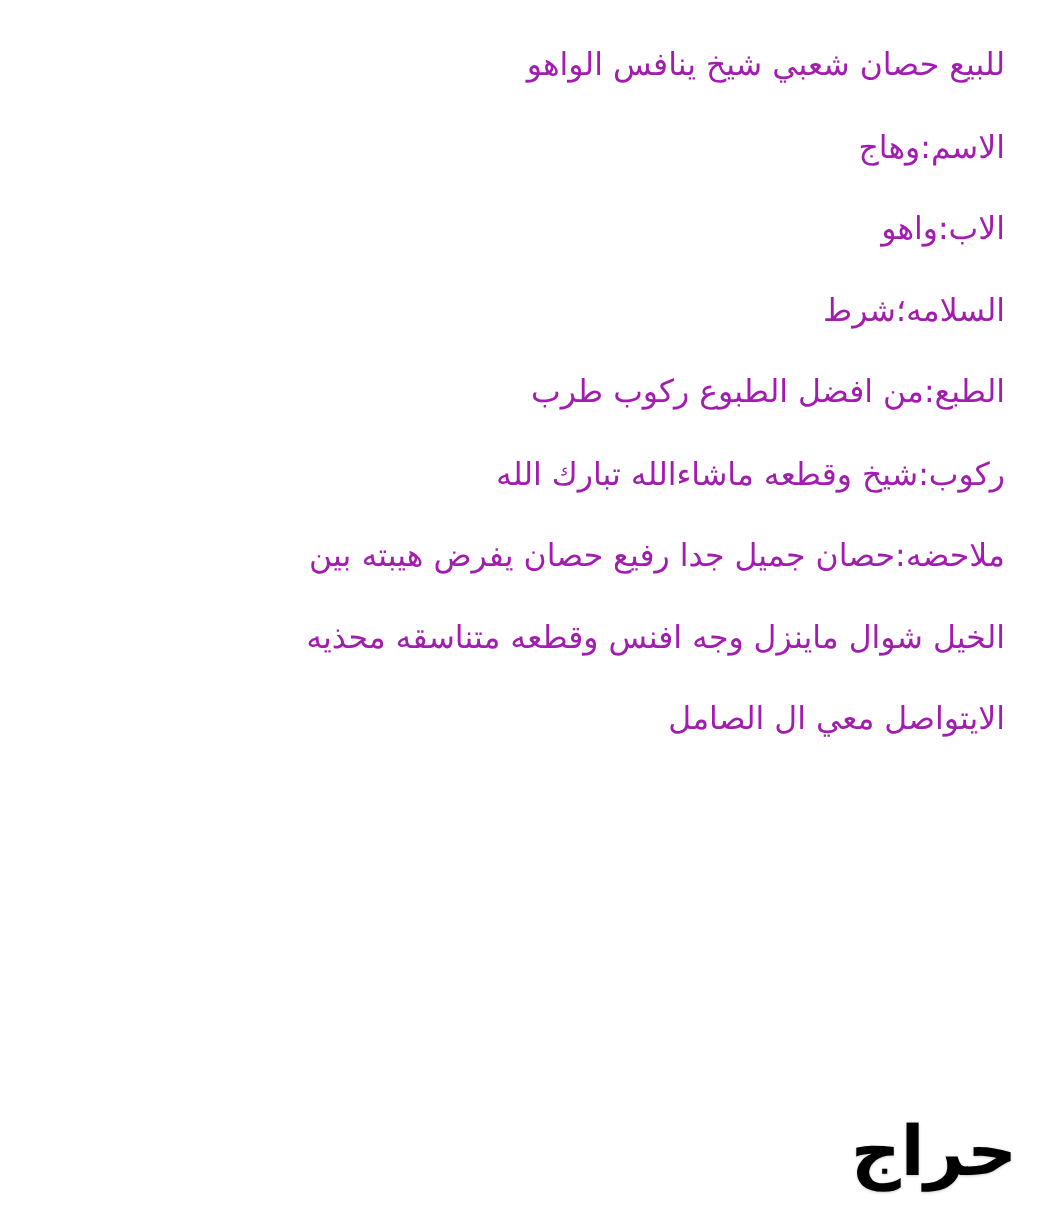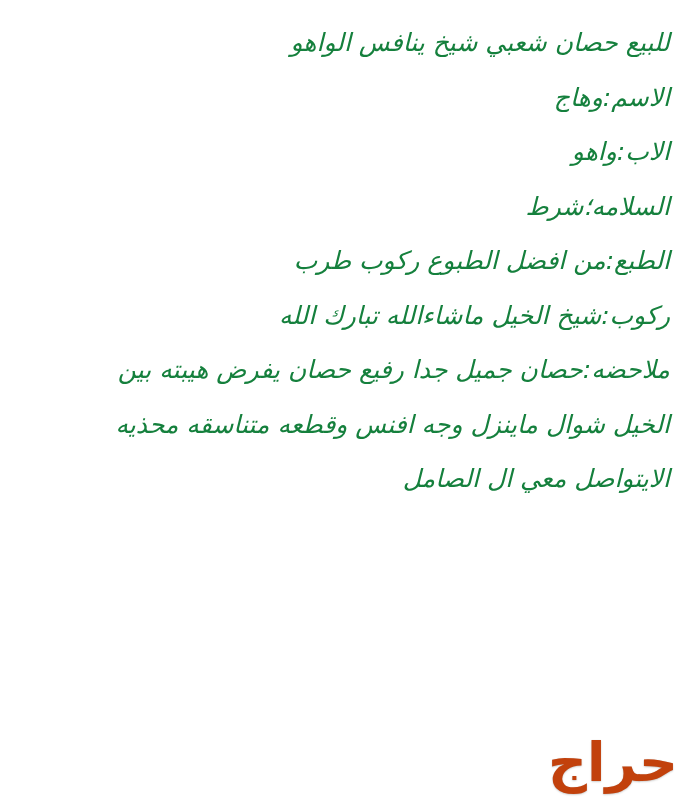--- a/index.html
+++ b/index.html
@@ -16,47 +16,46 @@
   }
   .post {
     position: absolute;
     top: 16px;
     right: 30px;
     width: 640px;
     direction: rtl;
     text-align: right;
   }
   .line {
-    font-size: 25px;
+    font-size: 21px;
     line-height: 54.5px;
     height: 54.5px;
-    color: #15803d;
+    color: #a21caf;
     white-space: nowrap;
-    font-style: italic;
   }
   .watermark {
     position: absolute;
     right: 22px;
     bottom: 10px;
-    font-size: 54px;
+    font-size: 46px;
     font-weight: bold;
-    color: #c2410c;
+    color: #000000;
     text-shadow: 0 1px 2px rgba(0,0,0,0.18), 0 0 1px rgba(0,0,0,0.12);
     direction: rtl;
     letter-spacing: 2px;
   }
 </style>
 </head>
 <body>
 
 <div class="post">
   <div class="line">للبيع حصان شعبي شيخ ينافس الواهو</div>
   <div class="line">الاسم:وهاج</div>
   <div class="line">الاب:واهو</div>
   <div class="line">السلامه؛شرط</div>
   <div class="line">الطبع:من افضل الطبوع ركوب طرب</div>
-  <div class="line">ركوب:شيخ الخيل ماشاءالله تبارك الله</div>
+  <div class="line">ركوب:شيخ وقطعه ماشاءالله تبارك الله</div>
   <div class="line">ملاحضه:حصان جميل جدا رفيع حصان يفرض هيبته بين</div>
   <div class="line">الخيل شوال ماينزل وجه افنس وقطعه متناسقه محذيه</div>
   <div class="line">الايتواصل معي ال الصامل</div>
 </div>
 
 <div class="watermark">حراج</div>
 
 </body></html>

